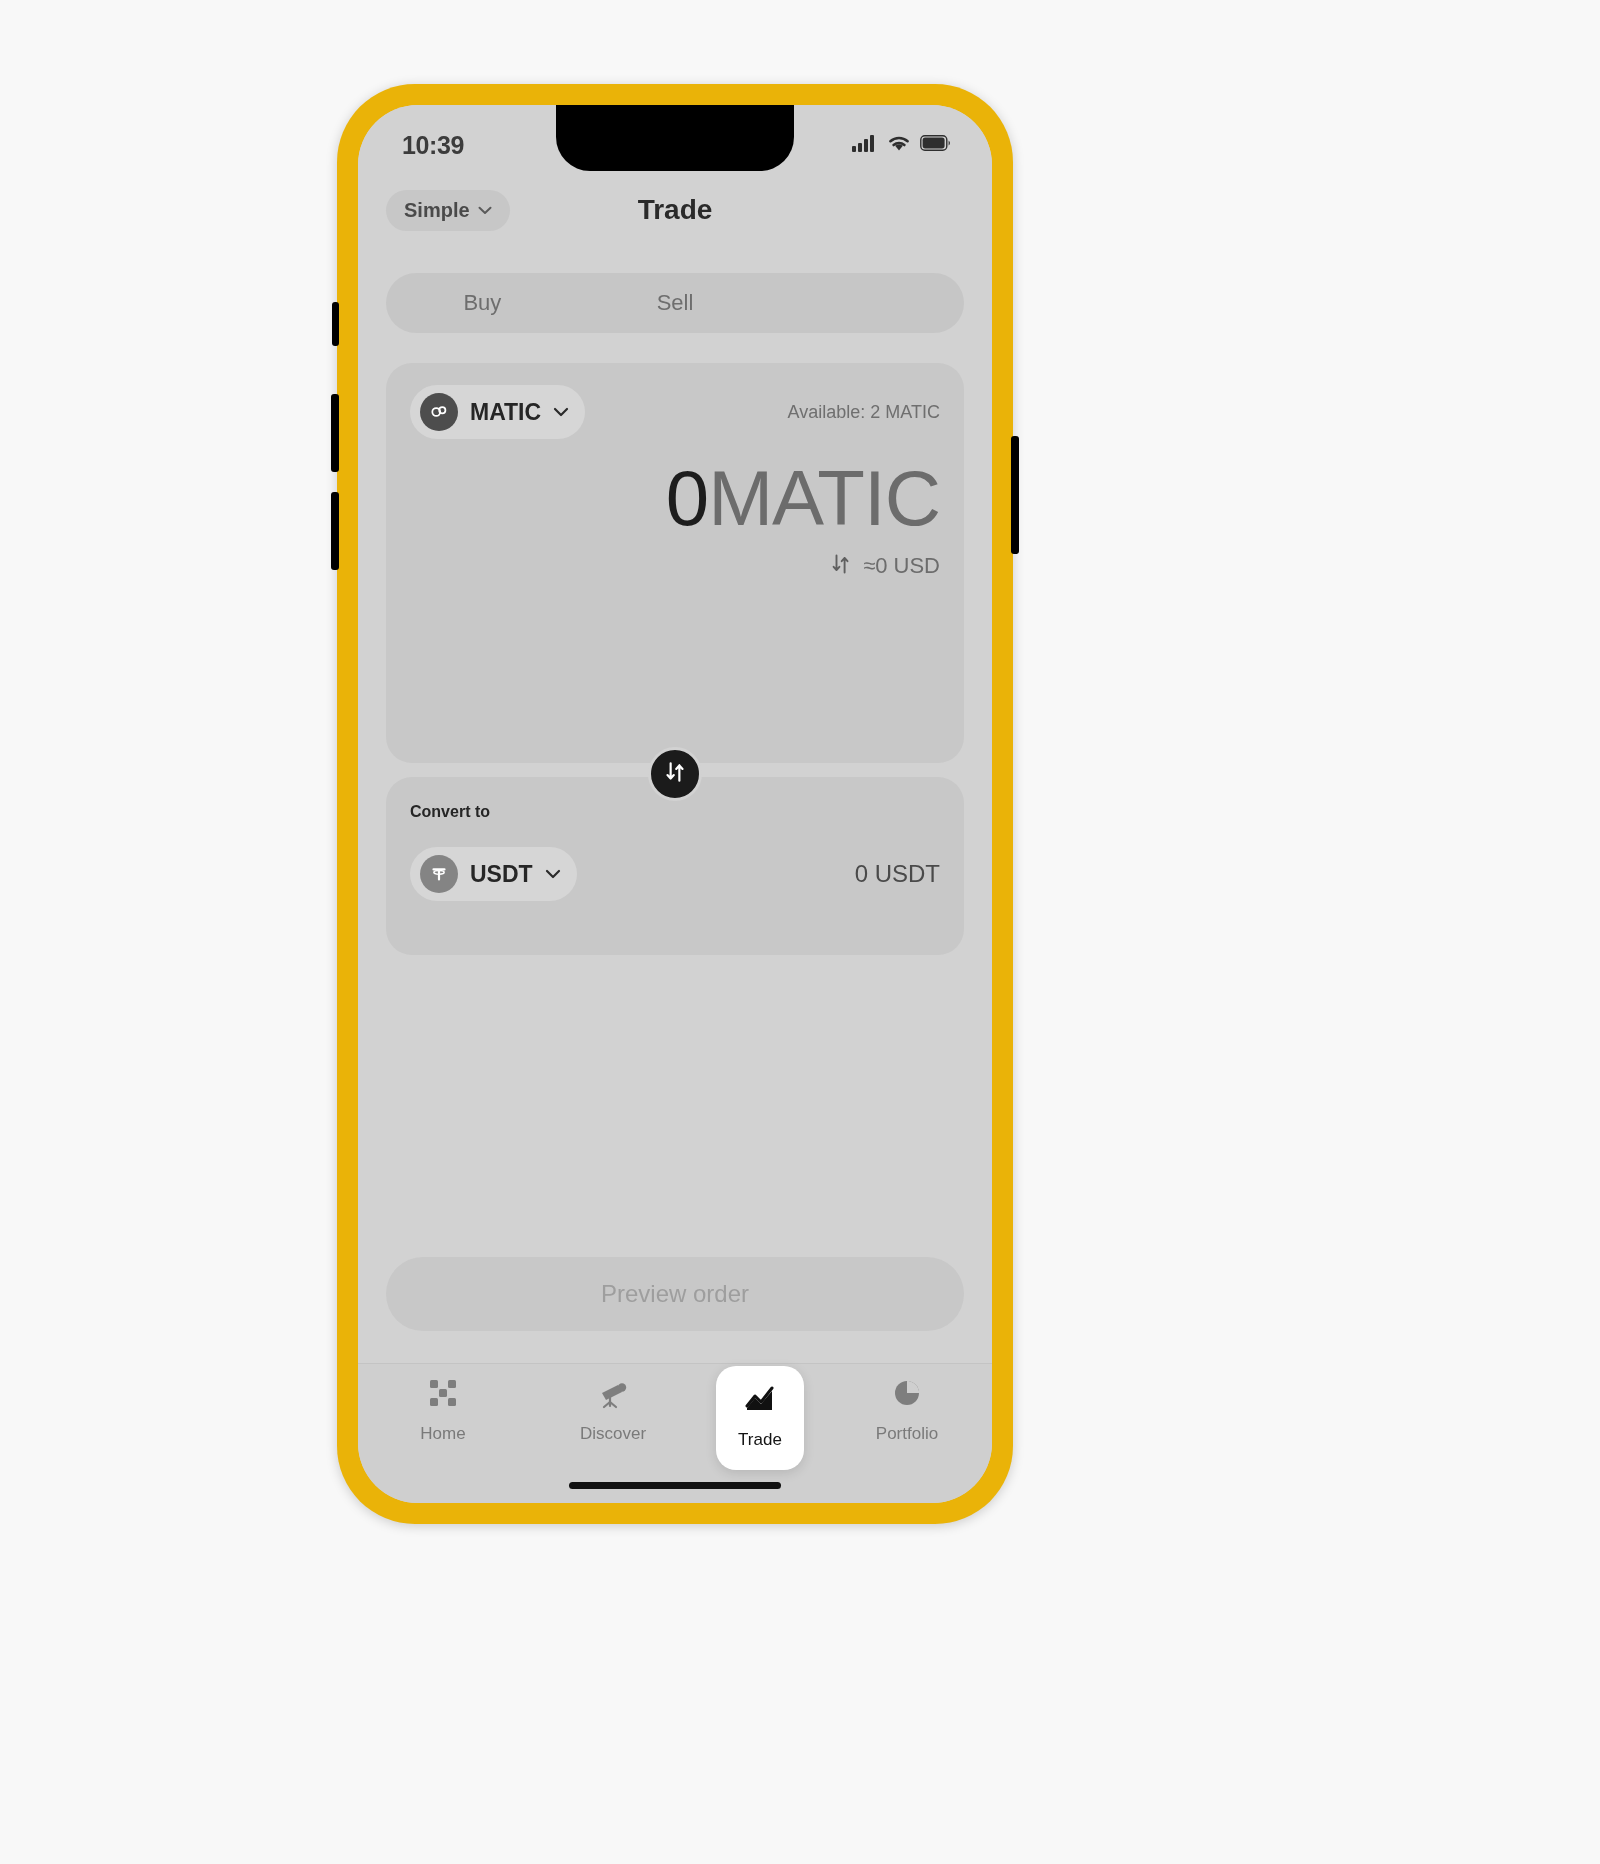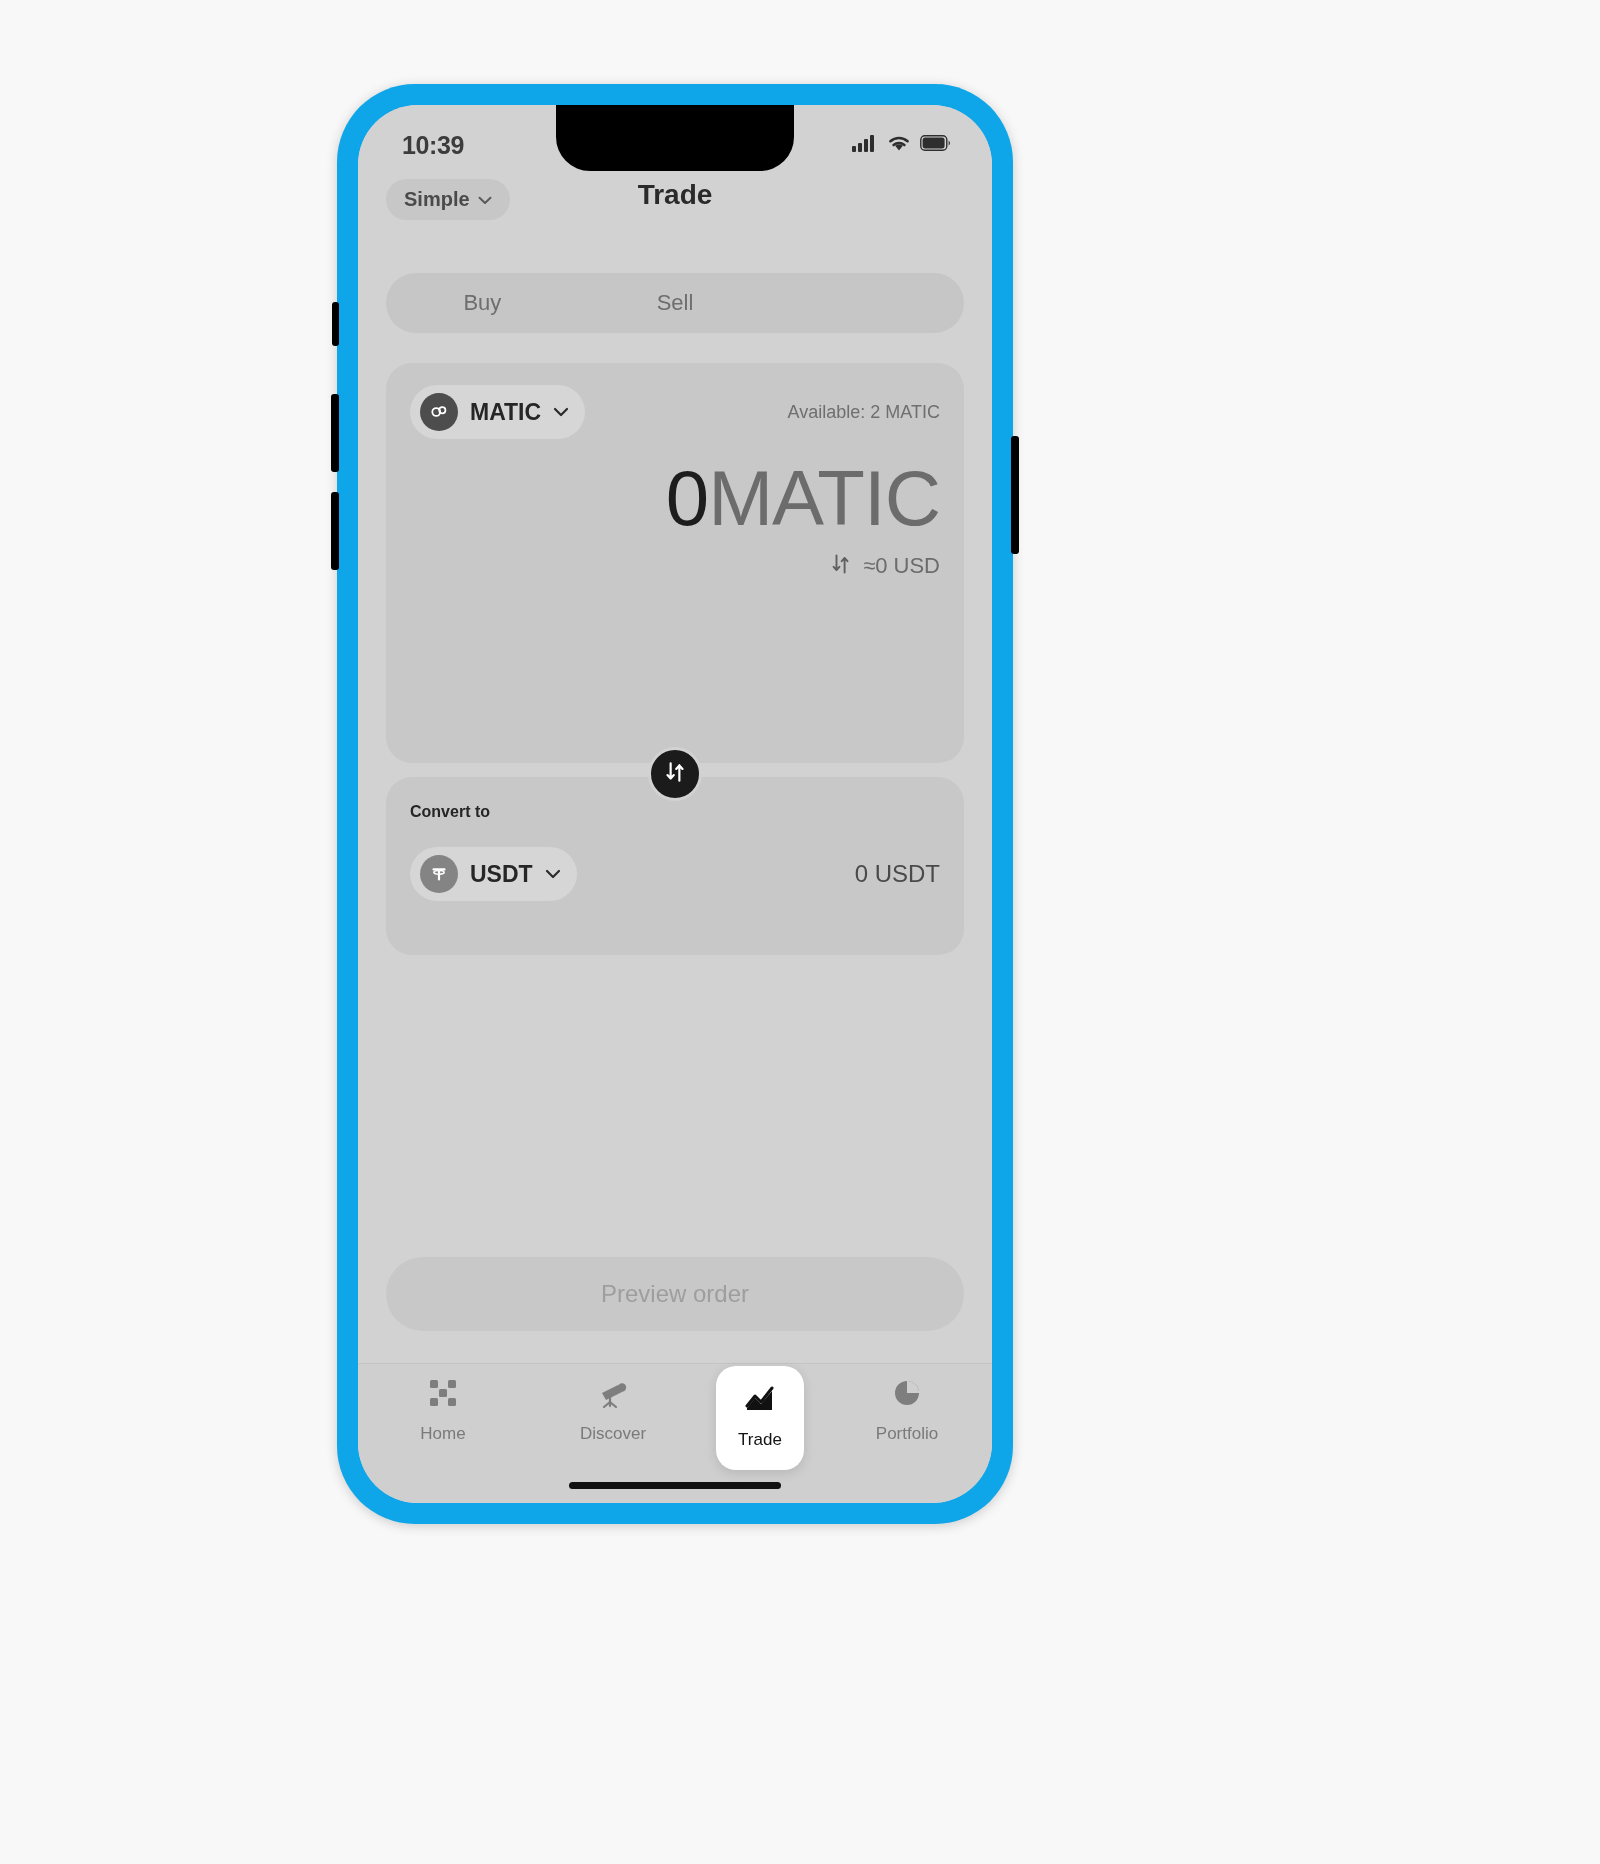--- a/index.html
+++ b/index.html
@@ -19,21 +19,21 @@
     background: #f8f8f8;
   }
 
   
   #phone-frame {
     position: absolute;
     left: 337px;
     top: 84px;
     width: 676px;
     height: 1440px;
-    background: #0ea5e9;
+    background: #eab308;
     border-radius: 78px;
     box-shadow: 0 2px 12px rgba(0,0,0,0.18);
   }
 
   .side-btn {
     position: absolute;
     background: #000;
     border-radius: 3px;
   }
   #btn-silent  { left: -5px; top: 218px; width: 7px; height: 44px; }
@@ -100,21 +100,21 @@
   }
 
   
   #app-header {
     position: absolute;
     top: 74px;
     left: 0;
     right: 0;
     height: 62px;
     display: flex;
-    align-items: flex-start;
+    align-items: center;
     padding: 0 28px;
   }
   #mode-pill {
     display: inline-flex;
     align-items: center;
     gap: 8px;
     background: #c7c7c7;
     border-radius: 22px;
     padding: 9px 18px;
   }

